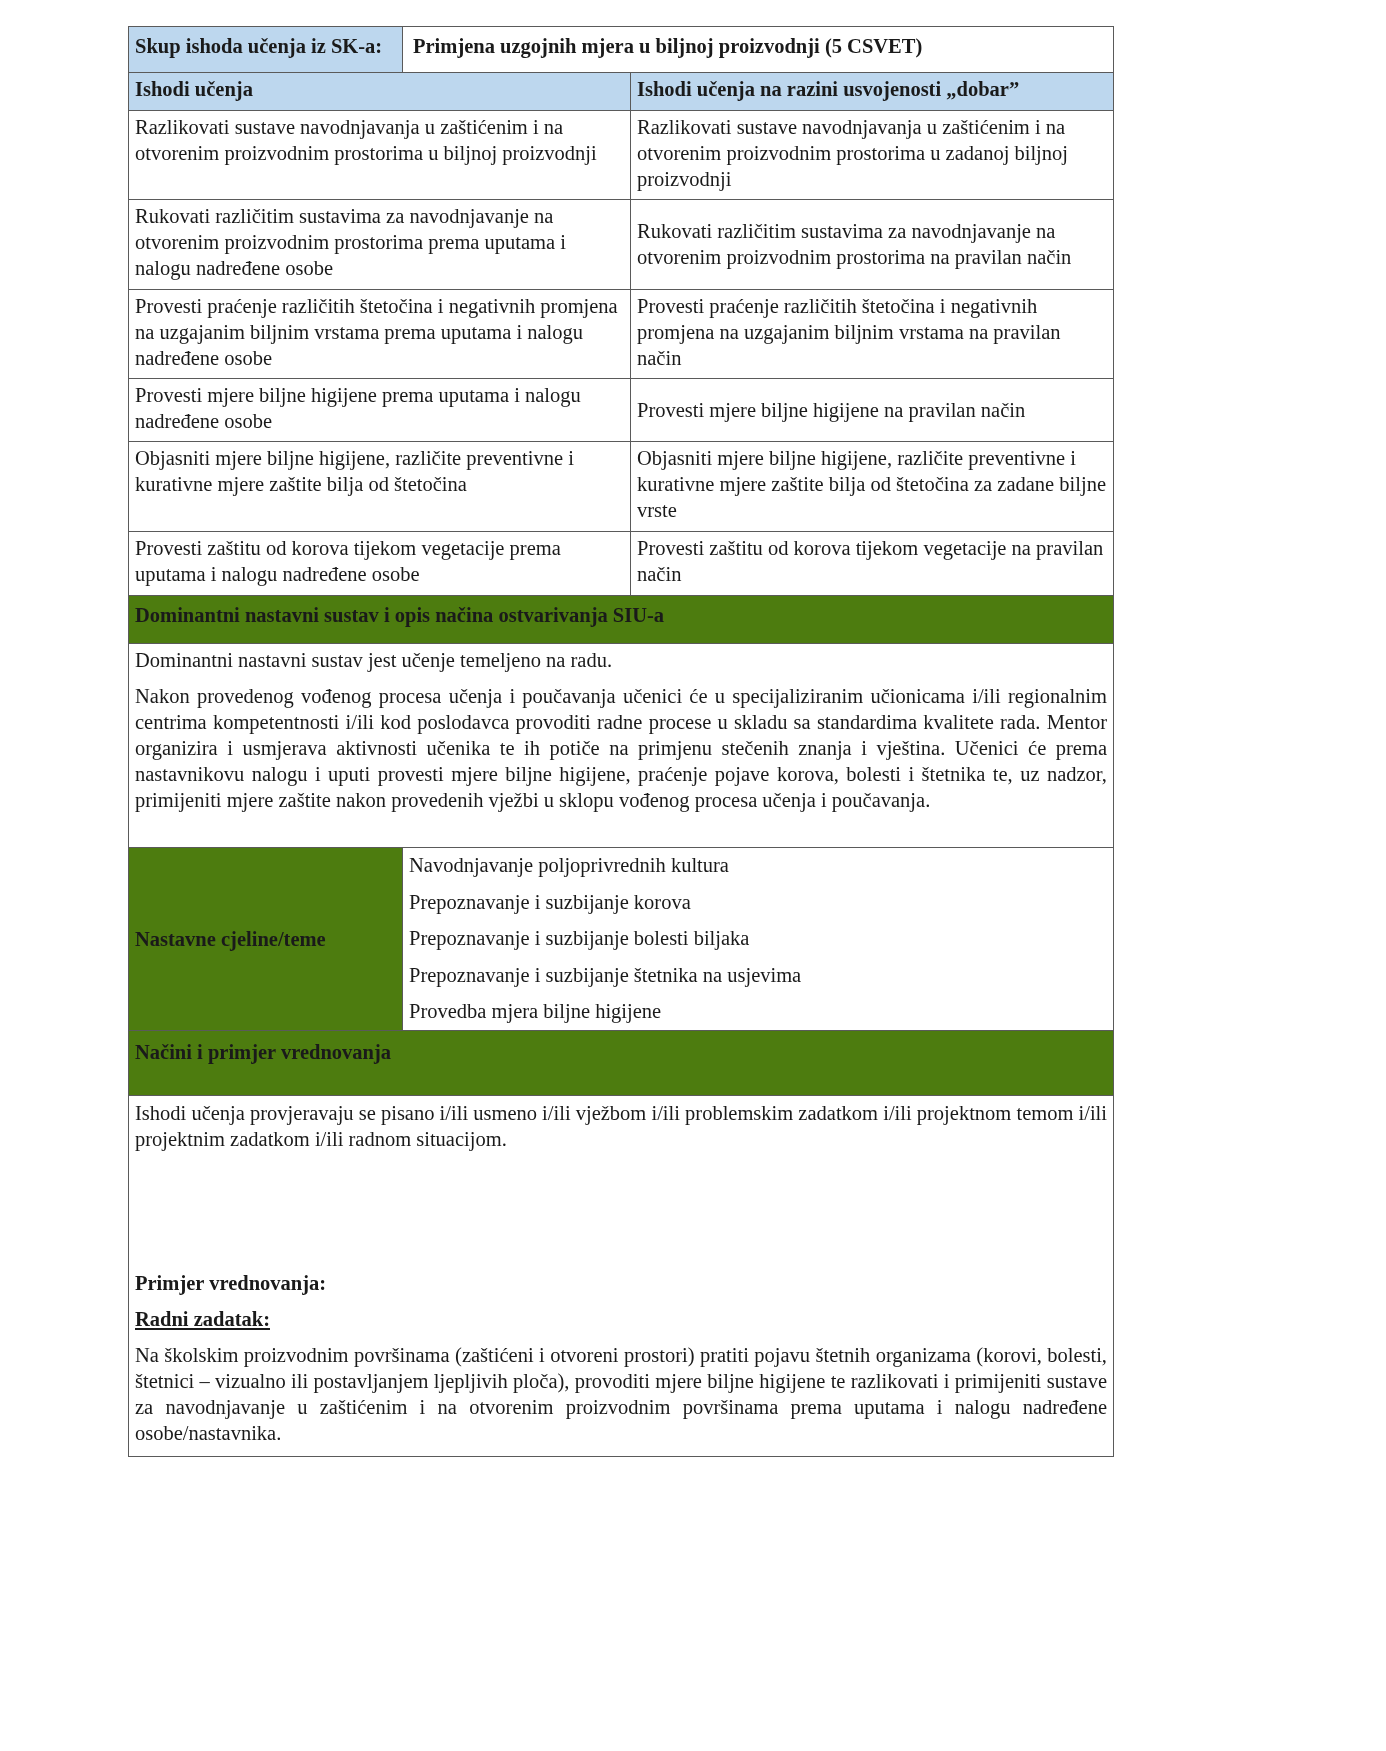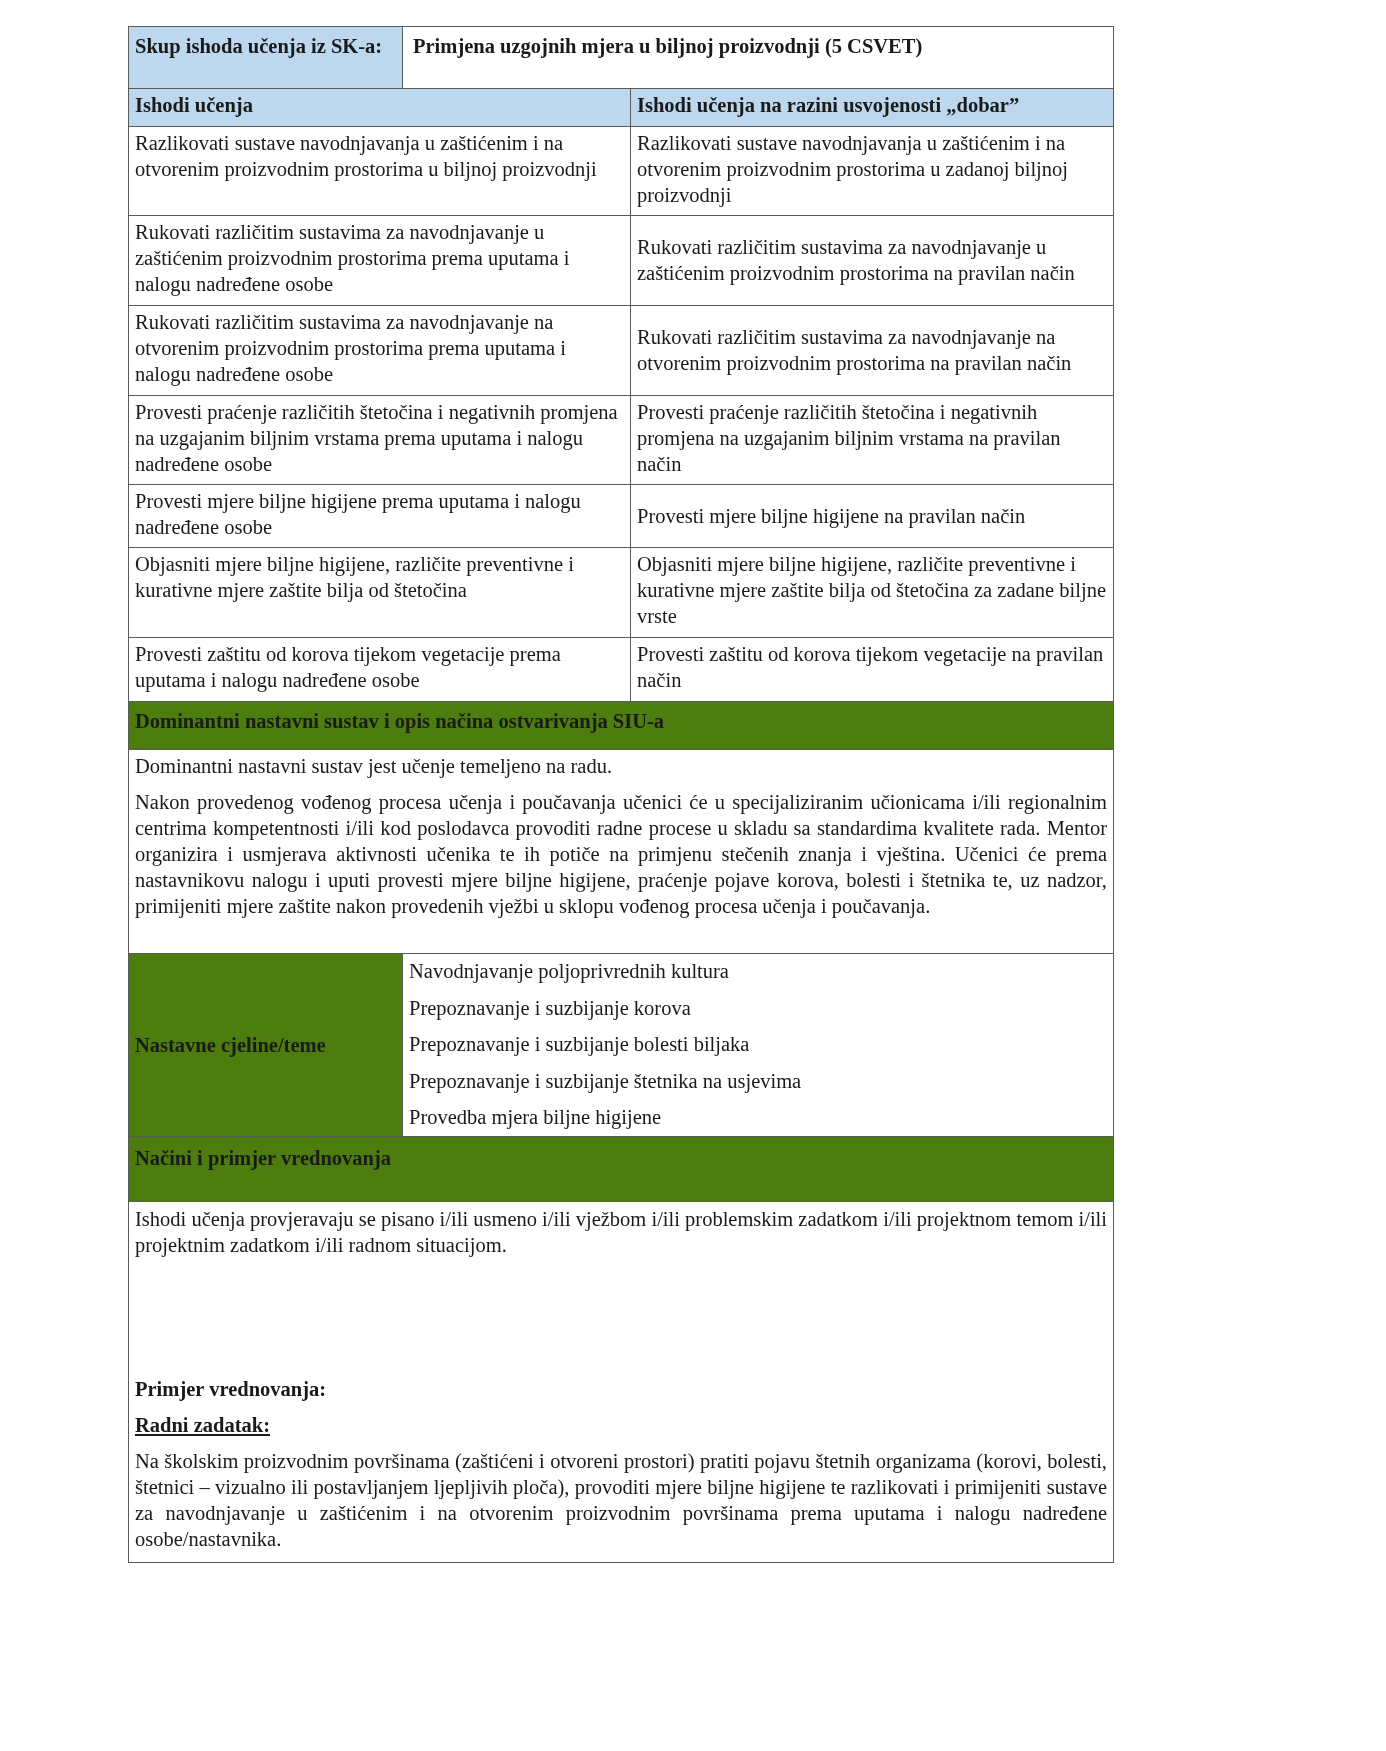--- a/index.html
+++ b/index.html
@@ -21,37 +21,33 @@
 
 <div class="doc">
   <table>
     <colgroup>
       <col style="width:274px">
       <col style="width:228px">
       <col style="width:483px">
     </colgroup>
 
     <tbody>
-        <tr style="height:62px;">
+        <tr style="height:46px;">
       <td class="hdr" style="padding-top:6px;">Skup ishoda učenja iz SK-a:</td>
       <td colspan="2" style="font-weight:bold; padding-top:6px; padding-left:10px;">Primjena uzgojnih mjera u biljnoj proizvodnji (5 CSVET)</td>
     </tr>
 
     <tr style="height:38px;">
       <td colspan="2" class="hdr">Ishodi učenja</td>
       <td class="hdr">Ishodi učenja na razini usvojenosti „dobar”</td>
     </tr>
 
     <tr style="height:89px;">
       <td colspan="2">Razlikovati sustave navodnjavanja u zaštićenim i na otvorenim proizvodnim prostorima u biljnoj proizvodnji</td>
       <td>Razlikovati sustave navodnjavanja u zaštićenim i na otvorenim proizvodnim prostorima u zadanoj biljnoj proizvodnji</td>
-    </tr>
-    <tr style="height:90px;">
-      <td colspan="2">Rukovati različitim sustavima za navodnjavanje u zaštićenim proizvodnim prostorima prema uputama i nalogu nadređene osobe</td>
-      <td class="mid">Rukovati različitim sustavima za navodnjavanje u zaštićenim proizvodnim prostorima na pravilan način</td>
     </tr>
     <tr style="height:90px;">
       <td colspan="2">Rukovati različitim sustavima za navodnjavanje na otvorenim proizvodnim prostorima prema uputama i nalogu nadređene osobe</td>
       <td class="mid">Rukovati različitim sustavima za navodnjavanje na otvorenim proizvodnim prostorima na pravilan način</td>
     </tr>
     <tr style="height:89px;">
       <td colspan="2">Provesti praćenje različitih štetočina i negativnih promjena na uzgajanim biljnim vrstama prema uputama i nalogu nadređene osobe</td>
       <td>Provesti praćenje različitih štetočina i negativnih promjena na uzgajanim biljnim vrstama na pravilan način</td>
     </tr>
     <tr style="height:63px;">

